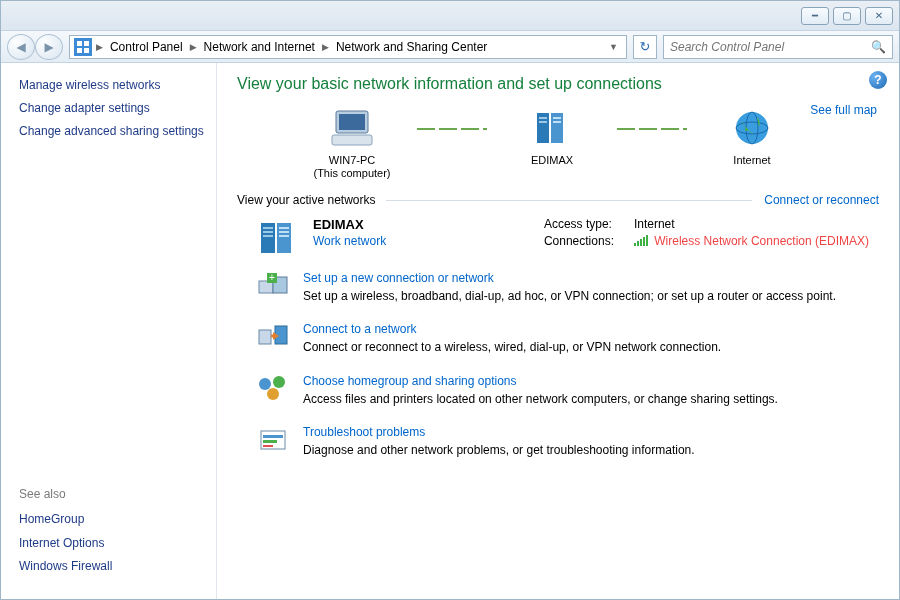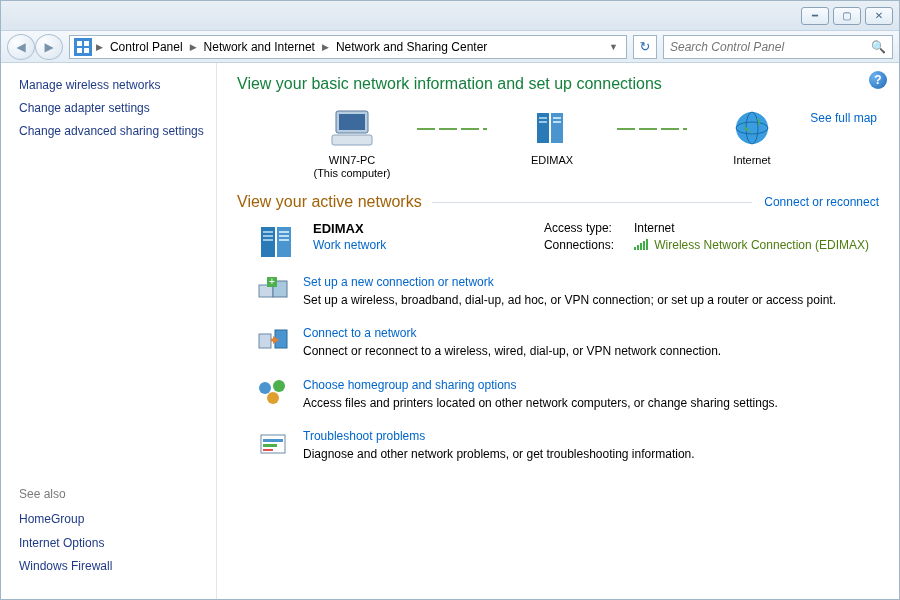--- a/index.html
+++ b/index.html
@@ -28,35 +28,35 @@
 .see-also { color: #7a7a7a; font-size: 12px; margin-bottom: 10px; }
 .main { flex: 1; background: #fff; border-left: 1px solid #e0e6ec; padding: 12px 20px 10px 20px; position: relative; overflow: auto; }
 .help-icon { position: absolute; top: 8px; right: 12px; width: 18px; height: 18px; border-radius: 50%; background: radial-gradient(circle at 30% 30%, #6db3f2, #1e69b3); color: #fff; font-size: 12px; font-weight: bold; display: flex; align-items: center; justify-content: center; }
 h1.heading { color: #15803d; font-size: 16px; font-weight: normal; margin-bottom: 14px; }
 .net-map { display: flex; align-items: center; gap: 0; position: relative; padding-left: 50px; }
 .map-node { text-align: center; width: 130px; }
 .map-icon { width: 48px; height: 42px; margin: 0 auto 4px; display: flex; align-items: center; justify-content: center; }
 .map-caption { font-size: 11px; color: #000; line-height: 1.3; text-align: center; }
 .map-sub { font-size: 11px; color: #000; }
 .map-line { flex: 0 0 70px; height: 2px; background: repeating-linear-gradient(90deg, #6aa84f 0 18px, transparent 18px 22px); margin-top: -28px; }
-.see-map { position: absolute; right: 22px; top: 48px; color: #0066cc; font-size: 12px; cursor: pointer; }
+.see-map { position: absolute; right: 22px; top: 40px; color: #0066cc; font-size: 12px; cursor: pointer; }
 .section-row { display: flex; align-items: center; margin-top: 14px; }
-.section-label { font-size: 16px; color: #a16207; }
+.section-label { font-size: 12px; color: #000000; }
 .section-rule { flex: 1; border-top: 1px solid #d6dde4; margin-left: 10px; }
 .conn-link { color: #0066cc; font-size: 12px; margin-left: 12px; cursor: pointer; }
 .active-net { display: flex; margin-top: 10px; gap: 30px; }
 .active-left { display: flex; gap: 14px; padding-left: 20px; }
 .net-icon { width: 42px; height: 42px; }
 .net-name { font-weight: bold; font-size: 13px; }
 .net-type { color: #0066cc; font-size: 12px; cursor: pointer; margin-top: 2px; }
 .active-right { margin-left: auto; font-size: 12px; padding-right: 10px; }
 .kv-row { display: flex; margin-bottom: 3px; }
 .kv-key { width: 90px; color: #000; }
 .kv-val { color: #000; }
-.kv-link { color: #4d7c0f; cursor: pointer; }
+.kv-link { color: #ef4444; cursor: pointer; }
 .sig-icon { display: inline-block; width: 14px; height: 11px; position: relative; margin-right: 3px; vertical-align: -1px; }
 .sig-icon span { position: absolute; bottom: 0; width: 2px; background: #3cb043; }
 .sig-icon span:nth-child(1){ left:0; height:3px; }
 .sig-icon span:nth-child(2){ left:3px; height:5px; }
 .sig-icon span:nth-child(3){ left:6px; height:7px; }
 .sig-icon span:nth-child(4){ left:9px; height:9px; }
 .sig-icon span:nth-child(5){ left:12px; height:11px; }
 .settings-list { margin-top: 12px; }
 .setting-item { display: flex; gap: 14px; margin-bottom: 18px; padding-left: 20px; }
 .setting-icon { width: 32px; height: 28px; flex-shrink: 0; }

